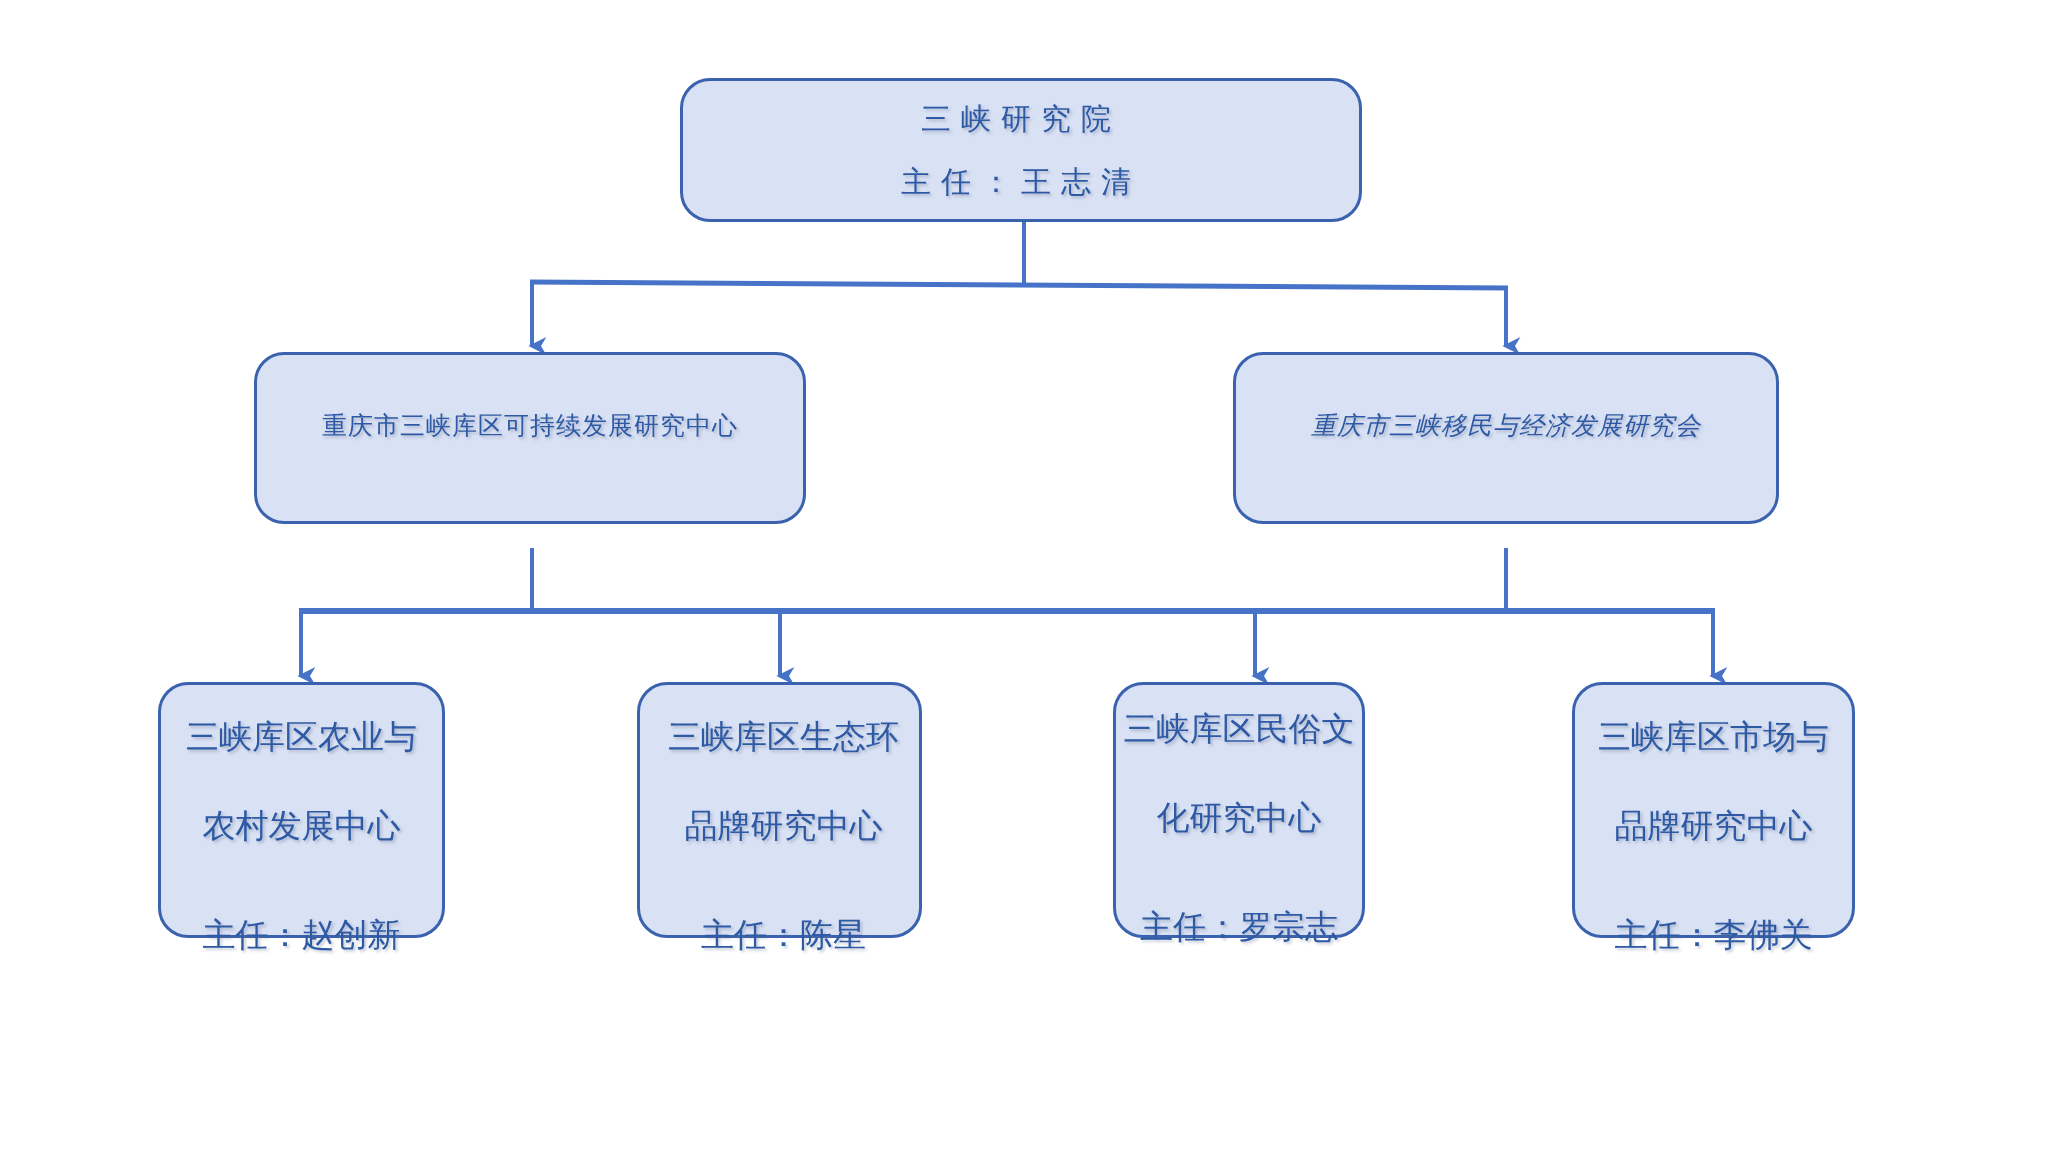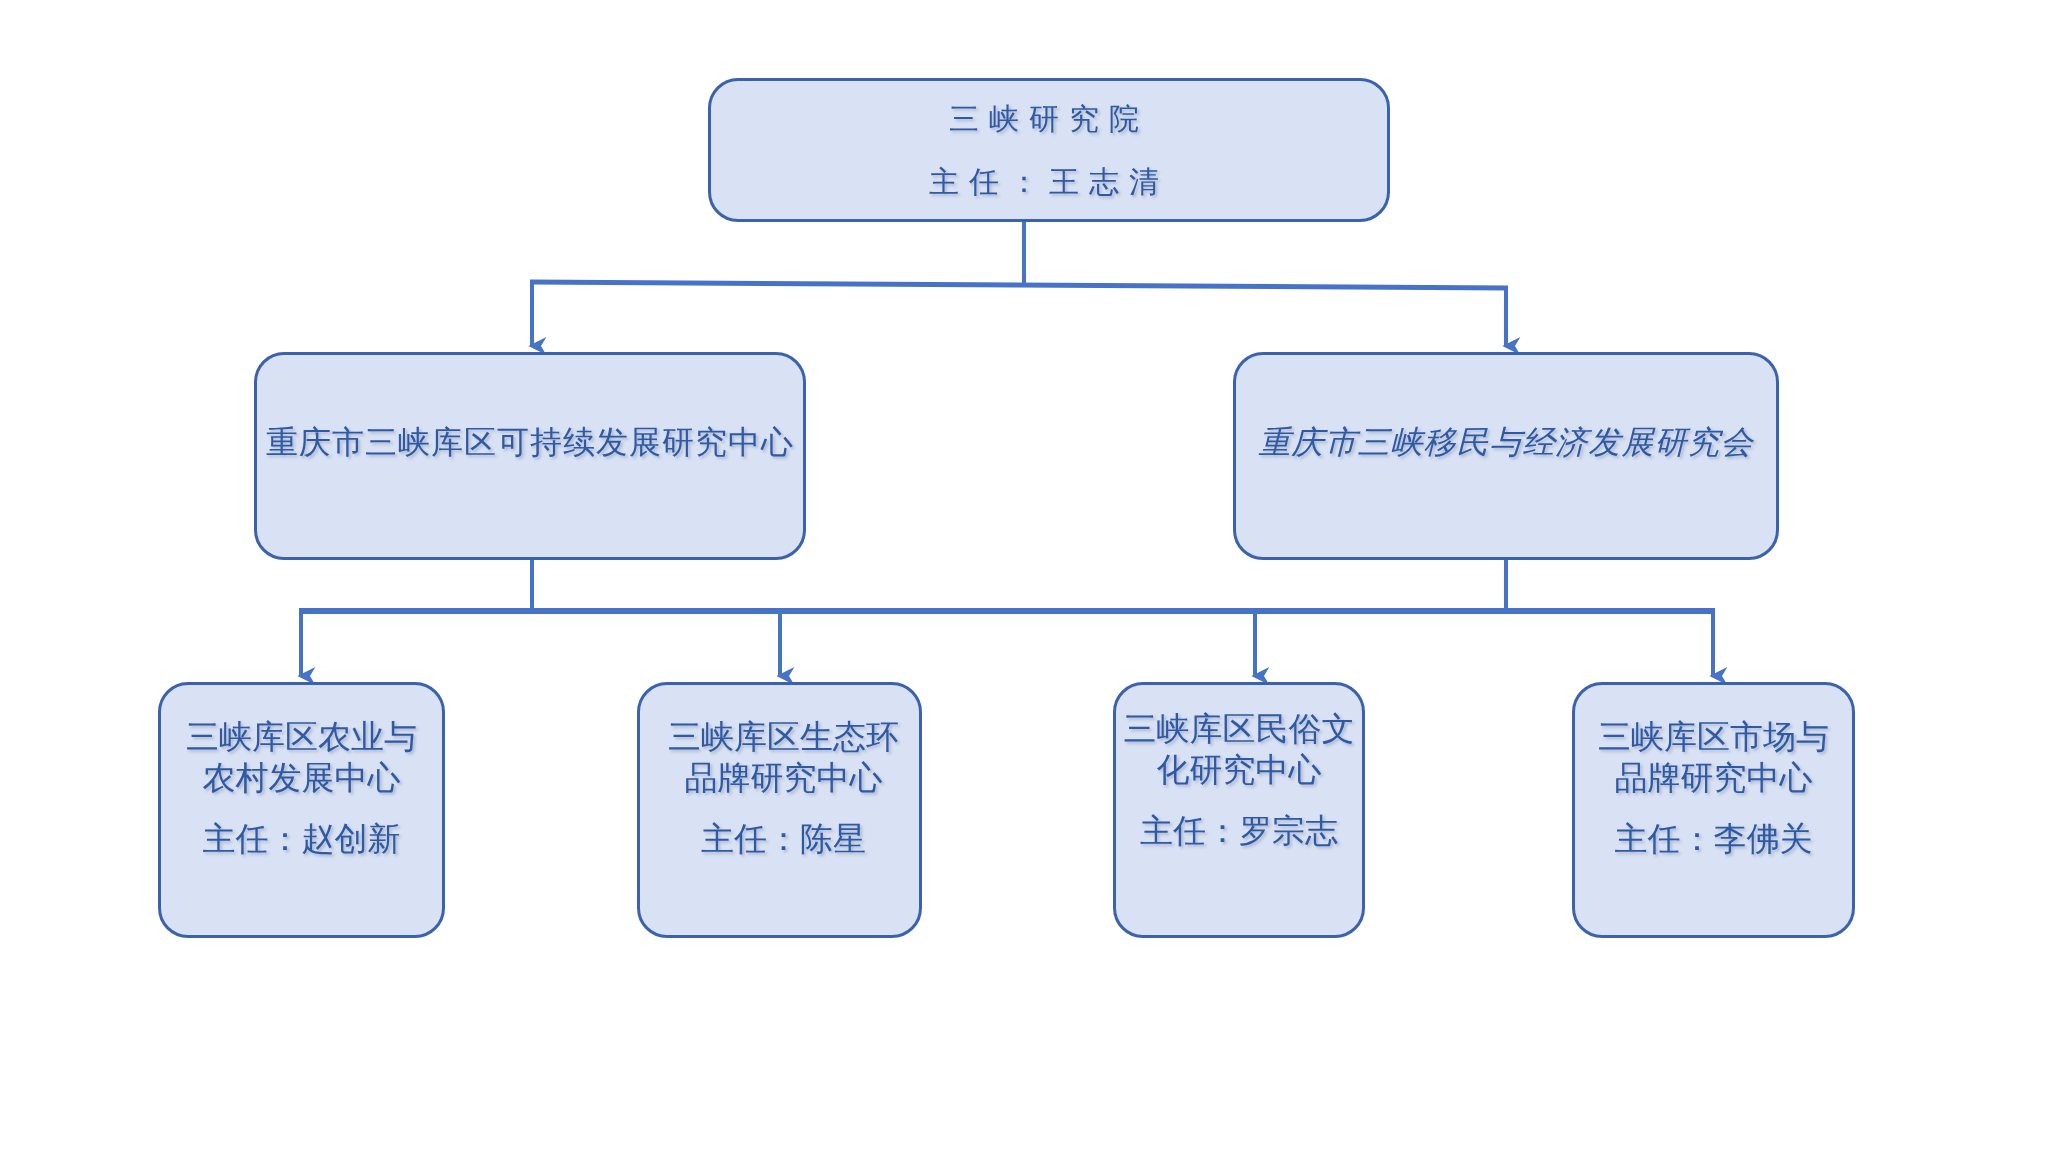--- a/index.html
+++ b/index.html
@@ -37,39 +37,39 @@
   }
   
   .node-root {
     left: 680px; top: 78px;
     width: 682px; height: 144px;
     justify-content: center;
     row-gap: 30px;
     font-size: 30px;
     letter-spacing: 10px;
     line-height: 1.1;
-    margin-left: 28px;
   }
   
   .node-l2 {
-    top: 352px; height: 208px;
+    top: 352px; height: 172px;
     justify-content: center;
     padding-bottom: 26px;
-    font-size: 32px;
+    font-size: 25px;
     letter-spacing: 1px;
     white-space: nowrap;
   }
   .node-l2a { left: 254px; width: 552px; }
   .node-l2b { left: 1233px; width: 546px; font-style: italic; }
   
   .node-l3 {
     top: 682px; height: 256px;
     padding-top: 32px;
     font-size: 33px;
     line-height: 1.24;
+    gap: 48px;
   }
   .node-l3a { left: 158px;  width: 287px; }
   .node-l3b { left: 637px;  width: 285px; padding-left: 8px; }
   .node-l3c { left: 1113px; width: 252px; padding-top: 24px; }
   .node-l3d { left: 1572px; width: 283px; text-align: right; }
   .node-l3 .director { margin-top: 20px; }
   .title-line, .director { display: block; }
 </style>
 </head>
 <body>

